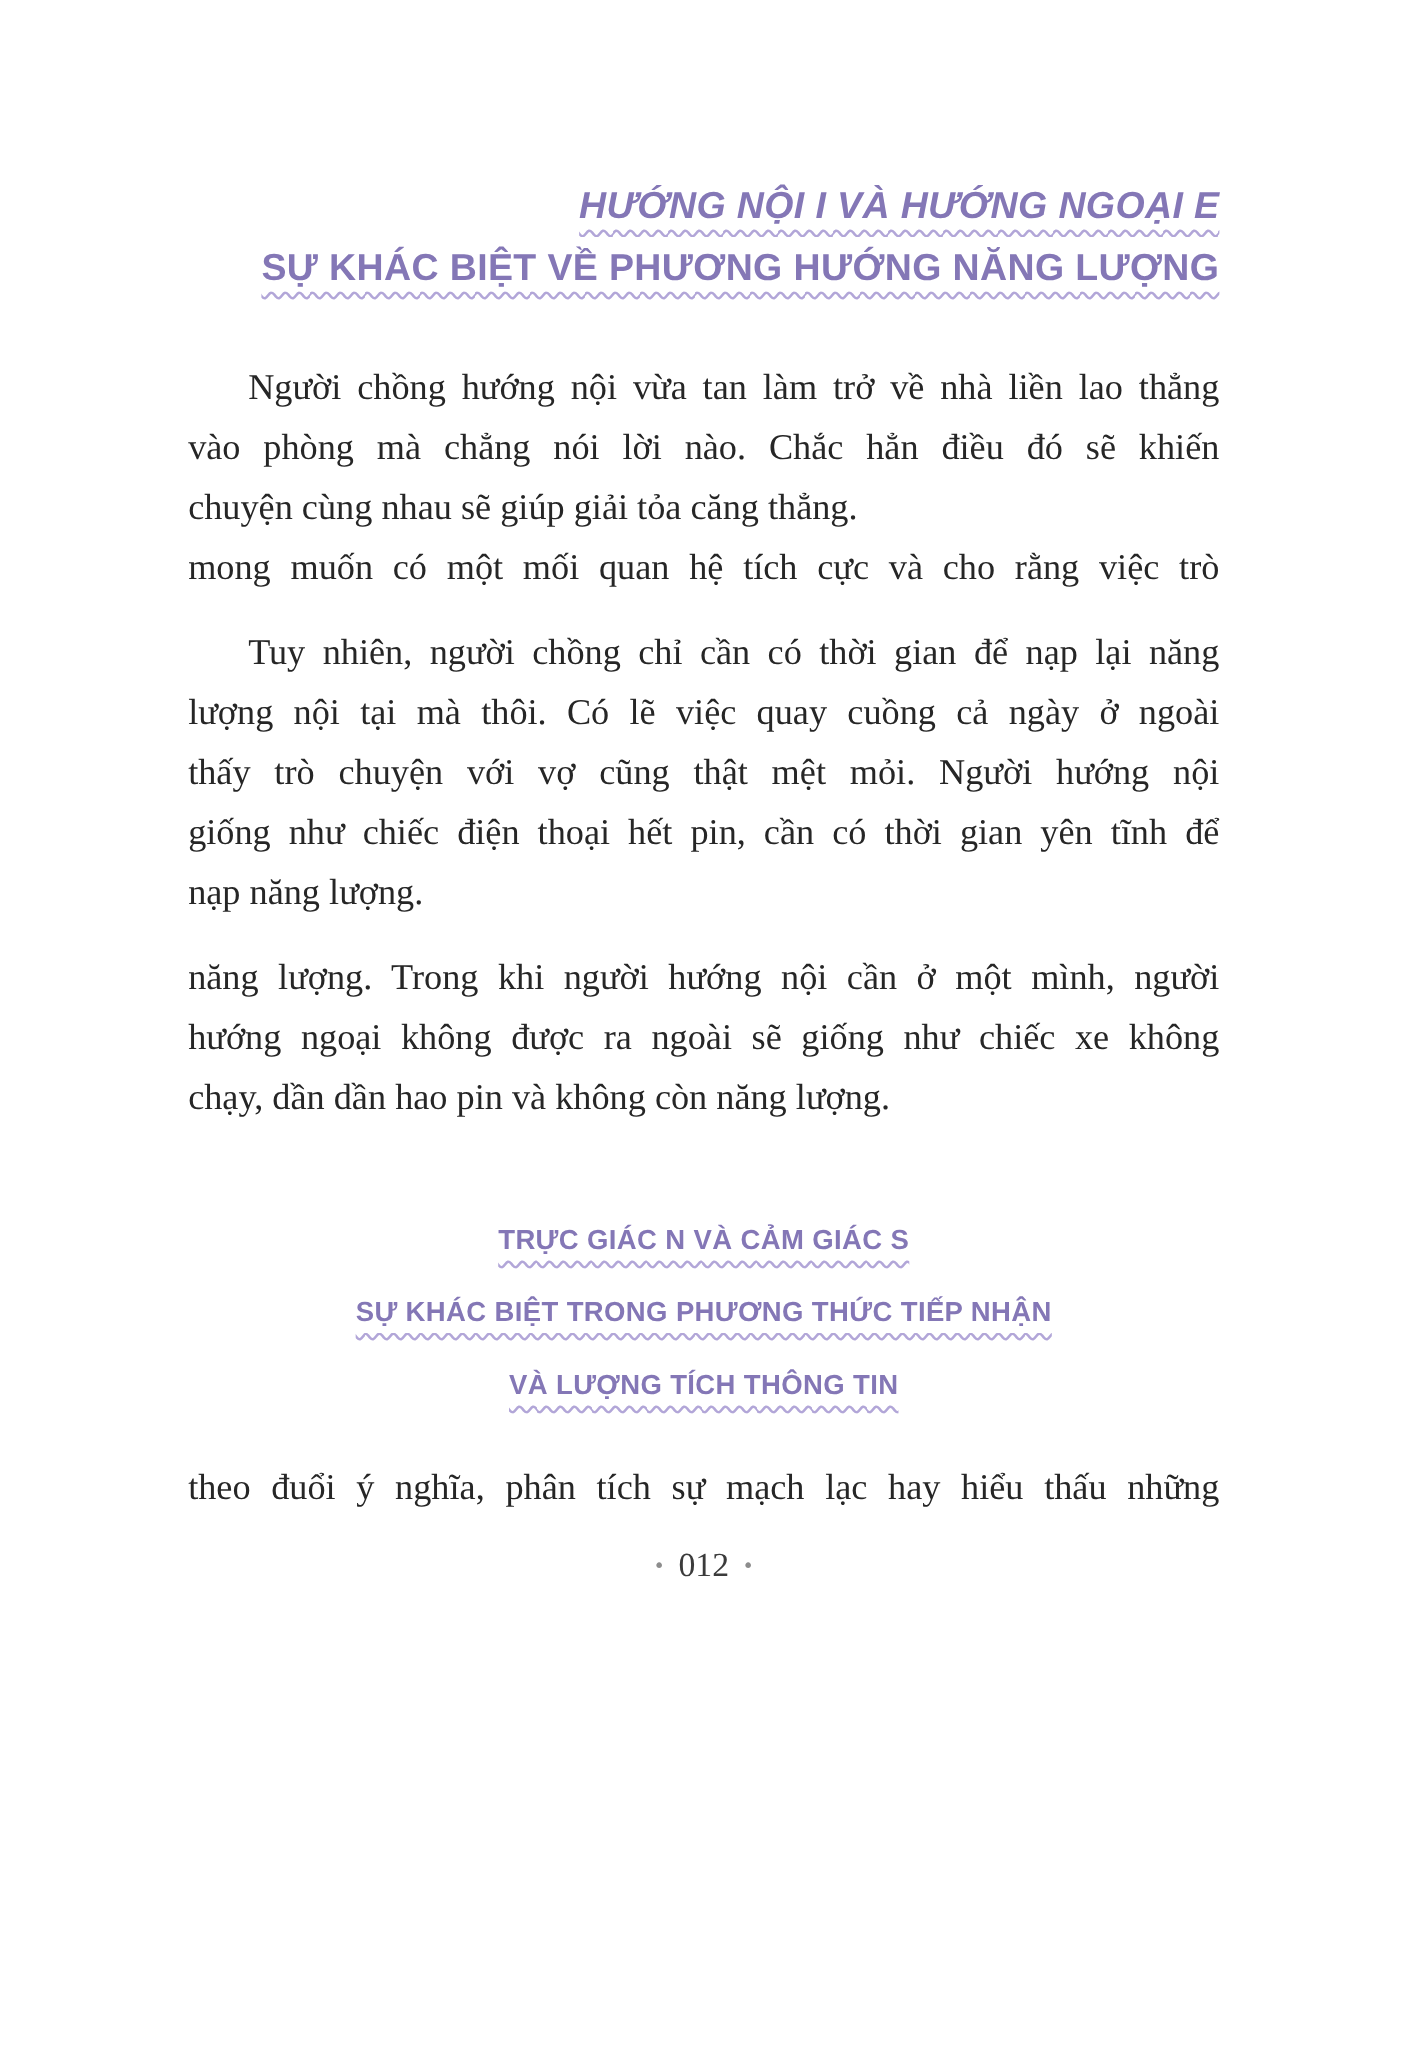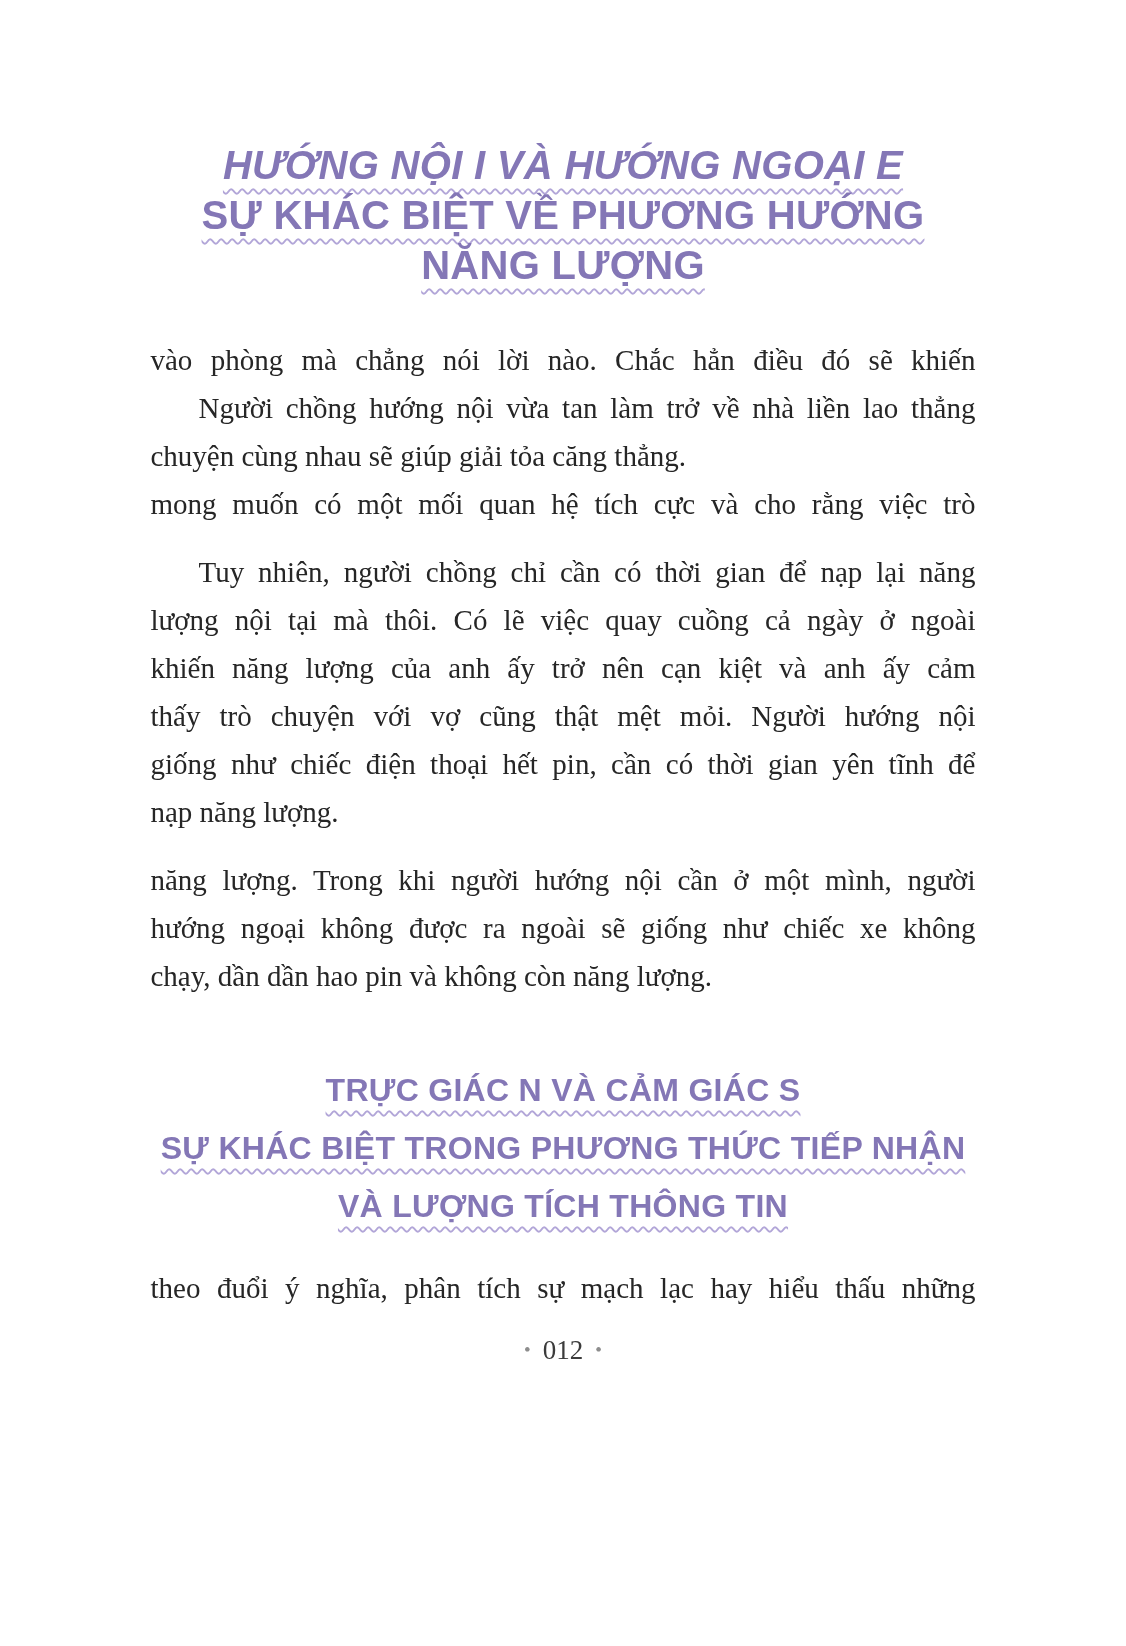--- a/index.html
+++ b/index.html
@@ -33,22 +33,22 @@
     letter-spacing: 0.3px;
   }
   .hline {
     display: block;
     text-decoration-line: underline;
     text-decoration-style: wavy;
     text-decoration-color: var(--wavy-underline);
     text-decoration-thickness: 2px;
     text-underline-offset: 9px;
   }
-  .h1 .hline { font-size: 40px; line-height: 50px; }
-  .h2 .hline { font-size: 32px; line-height: 58px; }
+  .h1 .hline { font-size: 30px; line-height: 50px; text-align: right; }
+  .h2 .hline { font-size: 22px; line-height: 58px; }
   .hline.italic { font-style: italic; }
   .h1 { margin-bottom: 46px; }
   .h2 { margin-top: 61px; margin-bottom: 29px; }
   .para {
     font-size: 29px;
     line-height: 48px;
     color: var(--body-text);
     margin-bottom: 20px;
   }
   .pline {
@@ -78,30 +78,29 @@
 
 <div class="page">
   <div class="content">
 
     <div class="heading h1">
         <span class="hline italic">HƯỚNG NỘI I VÀ HƯỚNG NGOẠI E</span>
         <span class="hline">SỰ KHÁC BIỆT VỀ PHƯƠNG HƯỚNG NĂNG LƯỢNG</span>
       </div>
 
     <div class="para">
+        <span class="pline indent">Người chồng hướng nội vừa tan làm trở về nhà liền lao thẳng</span>
         <span class="pline">vào phòng mà chẳng nói lời nào. Chắc hẳn điều đó sẽ khiến</span>
-        <span class="pline indent">Người chồng hướng nội vừa tan làm trở về nhà liền lao thẳng</span>
         <span class="pline last">chuyện cùng nhau sẽ giúp giải tỏa căng thẳng.</span>
         <span class="pline">mong muốn có một mối quan hệ tích cực và cho rằng việc trò</span>
       </div>
 
     <div class="para">
         <span class="pline indent">Tuy nhiên, người chồng chỉ cần có thời gian để nạp lại năng</span>
         <span class="pline">lượng nội tại mà thôi. Có lẽ việc quay cuồng cả ngày ở ngoài</span>
-        <span class="pline">khiến năng lượng của anh ấy trở nên cạn kiệt và anh ấy cảm</span>
         <span class="pline">thấy trò chuyện với vợ cũng thật mệt mỏi. Người hướng nội</span>
         <span class="pline">giống như chiếc điện thoại hết pin, cần có thời gian yên tĩnh để</span>
         <span class="pline last">nạp năng lượng.</span>
       </div>
 
     <div class="para">
         <span class="pline">năng lượng. Trong khi người hướng nội cần ở một mình, người</span>
         <span class="pline">hướng ngoại không được ra ngoài sẽ giống như chiếc xe không</span>
         <span class="pline last">chạy, dần dần hao pin và không còn năng lượng.</span>
       </div>

